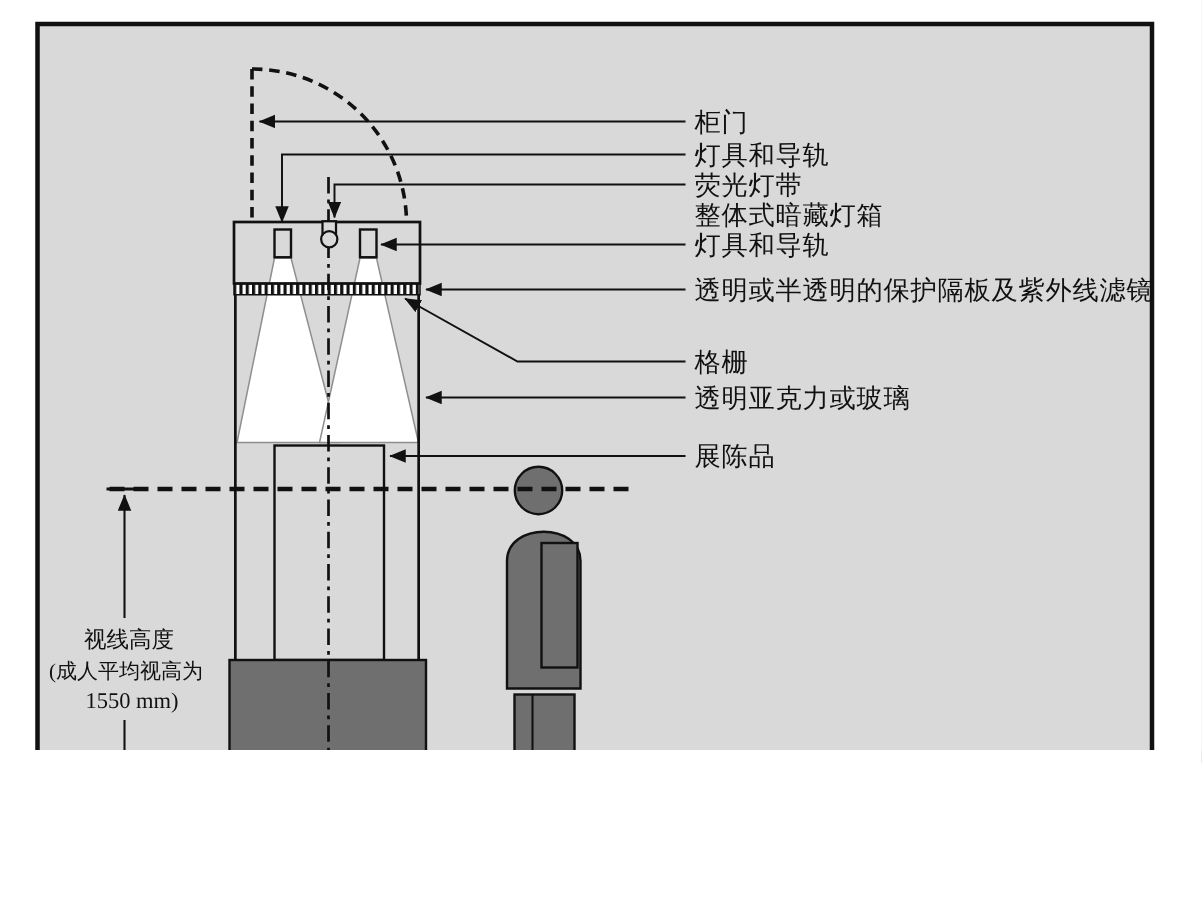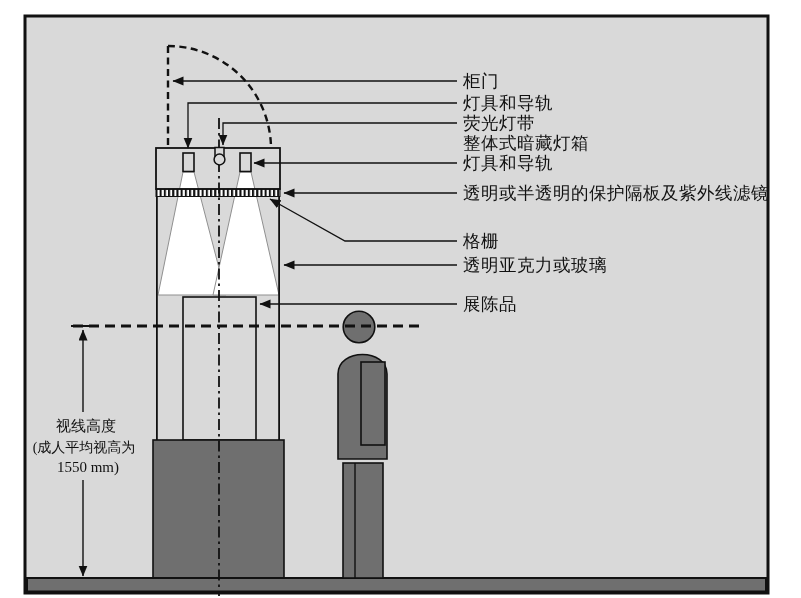--- a/index.html
+++ b/index.html
@@ -1,16 +1,16 @@
 <!DOCTYPE html>
 <html><head>
 <meta charset="utf-8">
 <style>
   html,body{margin:0;padding:0;background:#ffffff;}
-  .stage{position:relative;width:801px;height:598px;background:#ffffff;overflow:hidden;
+  .stage{position:relative;width:801px;height:500px;background:#ffffff;overflow:hidden;
          font-family:"Liberation Serif","DejaVu Serif",serif;}
   svg{display:block;}
   text{fill:#111111;}
   .callout-label{font-size:17.5px;letter-spacing:0.5px;}
   .dim-label{font-size:15px;}
   .dim-label-small{font-size:14px;}
 </style>
 </head>
 <body>
 

